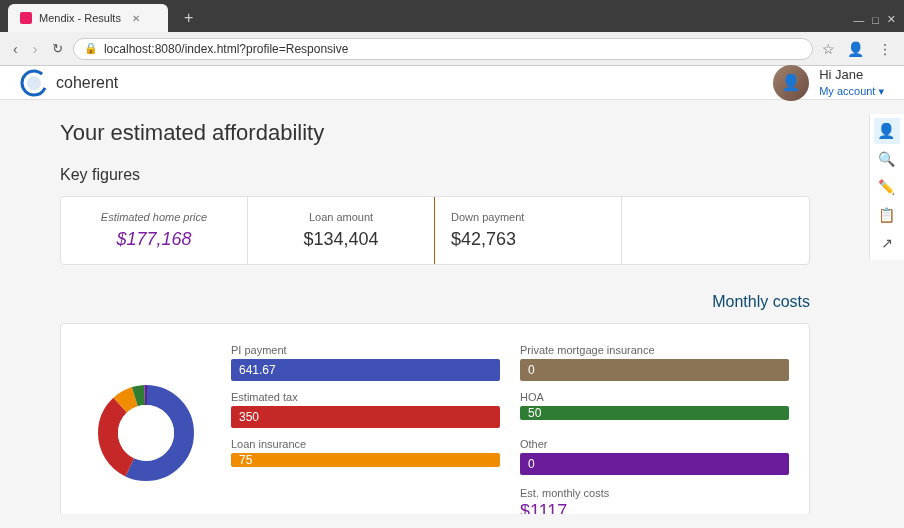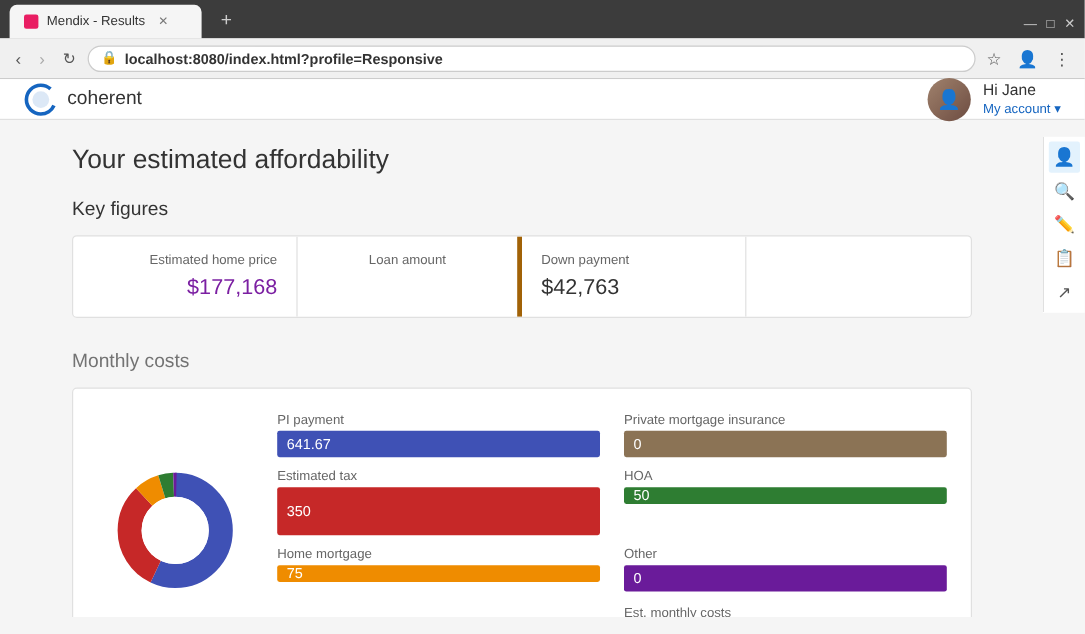--- a/index.html
+++ b/index.html
@@ -25,21 +25,21 @@
     <span style="color:#ccc; font-size:11px; cursor:pointer;">✕</span>
   </div>
 </div>
 
 <div style="background:#f0f0f0; display:flex; align-items:center; padding:4px 8px; gap:5px; height:34px; border-bottom:1px solid #ccc;">
   <button style="background:none;border:none;color:#555;font-size:14px;cursor:pointer;padding:2px 5px;">‹</button>
   <button style="background:none;border:none;color:#aaa;font-size:14px;cursor:pointer;padding:2px 5px;">›</button>
   <button style="background:none;border:none;color:#555;font-size:13px;cursor:pointer;padding:2px 5px;">↻</button>
   <div style="flex:1;background:white;border:1px solid #ccc;border-radius:12px;padding:3px 10px;display:flex;align-items:center;gap:6px;">
     <span style="color:#555;font-size:11px;">🔒</span>
-    <span style="font-size:12px;color:#333;font-weight:bold;">localhost:8080/index.html?profile=Responsive</span>
+    <span style="font-size:12px;color:#333;">localhost:8080/index.html?profile=Responsive</span>
   </div>
   <span style="color:#555;font-size:14px;cursor:pointer;padding:2px 4px;">☆</span>
   <span style="color:#555;font-size:14px;cursor:pointer;padding:2px 4px;">👤</span>
   <span style="color:#555;font-size:14px;cursor:pointer;padding:2px 4px;">⋮</span>
 </div>
 
 <div style="position:relative; background:#f5f5f5; height: calc(528px - 66px);">
 
   <div style="background:white; border-bottom:1px solid #e0e0e0; display:flex; align-items:center; justify-content:space-between; padding:8px 20px; height:34px;">
     <div style="display:flex;align-items:center;gap:8px;">
@@ -70,37 +70,38 @@
   </div>
 
   <div style="padding:20px 60px; max-width:870px; overflow-y:auto; height:calc(100% - 48px);">
 
     <h1 style="font-size:22px;color:#333;font-weight:400;margin-bottom:20px;">Your estimated affordability</h1>
 
     <h2 style="font-size:16px;color:#333;font-weight:500;margin-bottom:12px;">Key figures</h2>
 
     <div style="display:grid;grid-template-columns:repeat(4,1fr);border:1px solid #e0e0e0;border-radius:4px;overflow:hidden;margin-bottom:28px;background:white;">
 
-      <div style="padding:14px 16px;border-right:1px solid #e0e0e0;text-align:right;">
+      <div style="padding:14px 16px;border-right:1px solid #e0e0e0;text-align:center;font-style:italic;">
         <div style="font-size:11px;color:#666;margin-bottom:6px;">Estimated home price</div>
         <div style="font-size:18px;color:#7b1fa2;font-weight:500;">$177,168</div>
       </div>
 
-      <div style="padding:14px 16px;border-right:4px solid #a16207;text-align:center;">
+      <div style="padding:14px 16px;border-right:1px solid #a16207;text-align:center;">
         <div style="font-size:11px;color:#666;margin-bottom:6px;">Loan amount</div>
+        <div style="font-size:18px;color:#333;">$134,404</div>
       </div>
 
       <div style="padding:14px 16px;border-right:1px solid #e0e0e0;">
         <div style="font-size:11px;color:#666;margin-bottom:6px;">Down payment</div>
         <div style="font-size:18px;color:#333;">$42,763</div>
       </div>
 
     </div>
 
-    <h2 style="font-size:16px;color:#737373;font-weight:500;margin-bottom:12px;">Monthly costs</h2>
+    <h2 style="font-size:16px;color:#0c4a6e;font-weight:500;margin-bottom:12px;text-align:right;">Monthly costs</h2>
 
     <div style="display:flex;gap:20px;border:1px solid #e0e0e0;border-radius:4px;padding:20px;background:white;">
 
       <div style="flex-shrink:0;display:flex;align-items:center;justify-content:center;width:130px;">
         <svg width="120" height="120" viewBox="0 0 120 120">
 
           <circle cx="60" cy="60" r="38" fill="none" stroke="#3f51b5" stroke-width="20" stroke-dasharray="136 103" stroke-dashoffset="0" transform="rotate(-90 60 60)"></circle>
 
           <circle cx="60" cy="60" r="38" fill="none" stroke="#c62828" stroke-width="20" stroke-dasharray="74 165" stroke-dashoffset="-136" transform="rotate(-90 60 60)"></circle>
 
@@ -121,30 +122,30 @@
           <div style="background:#3f51b5;height:22px;border-radius:2px;display:flex;align-items:center;padding-left:8px;color:white;font-size:12px;font-weight:500;text-align:center;">641.67</div>
         </div>
 
         <div>
           <div style="font-size:11px;color:#666;margin-bottom:3px;">Private mortgage insurance</div>
           <div style="background:#8b7355;height:22px;border-radius:2px;display:flex;align-items:center;padding-left:8px;color:white;font-size:12px;font-weight:500;">0</div>
         </div>
 
         <div>
           <div style="font-size:11px;color:#666;margin-bottom:3px;">Estimated tax</div>
-          <div style="background:#c62828;height:40px;border-radius:2px;display:flex;align-items:center;padding-left:8px;color:white;font-size:12px;font-weight:500;">350</div>
+          <div style="background:#c62828;height:22px;border-radius:2px;display:flex;align-items:center;padding-left:8px;color:white;font-size:12px;font-weight:500;">350</div>
         </div>
 
         <div>
           <div style="font-size:11px;color:#666;margin-bottom:3px;">HOA</div>
           <div style="background:#2e7d32;height:14px;border-radius:2px;display:flex;align-items:center;padding-left:8px;color:white;font-size:12px;font-weight:500;">50</div>
         </div>
 
         <div>
-          <div style="font-size:11px;color:#666;margin-bottom:3px;">Home mortgage</div>
+          <div style="font-size:11px;color:#666;margin-bottom:3px;">Loan insurance</div>
           <div style="background:#ef8c00;height:14px;border-radius:2px;display:flex;align-items:center;padding-left:8px;color:white;font-size:12px;font-weight:500;">75</div>
         </div>
 
         <div>
           <div style="font-size:11px;color:#666;margin-bottom:3px;">Other</div>
           <div style="background:#6a1b9a;height:22px;border-radius:2px;display:flex;align-items:center;padding-left:8px;color:white;font-size:12px;font-weight:500;">0</div>
         </div>
 
         <div></div>
         <div style="margin-top:2px;">

